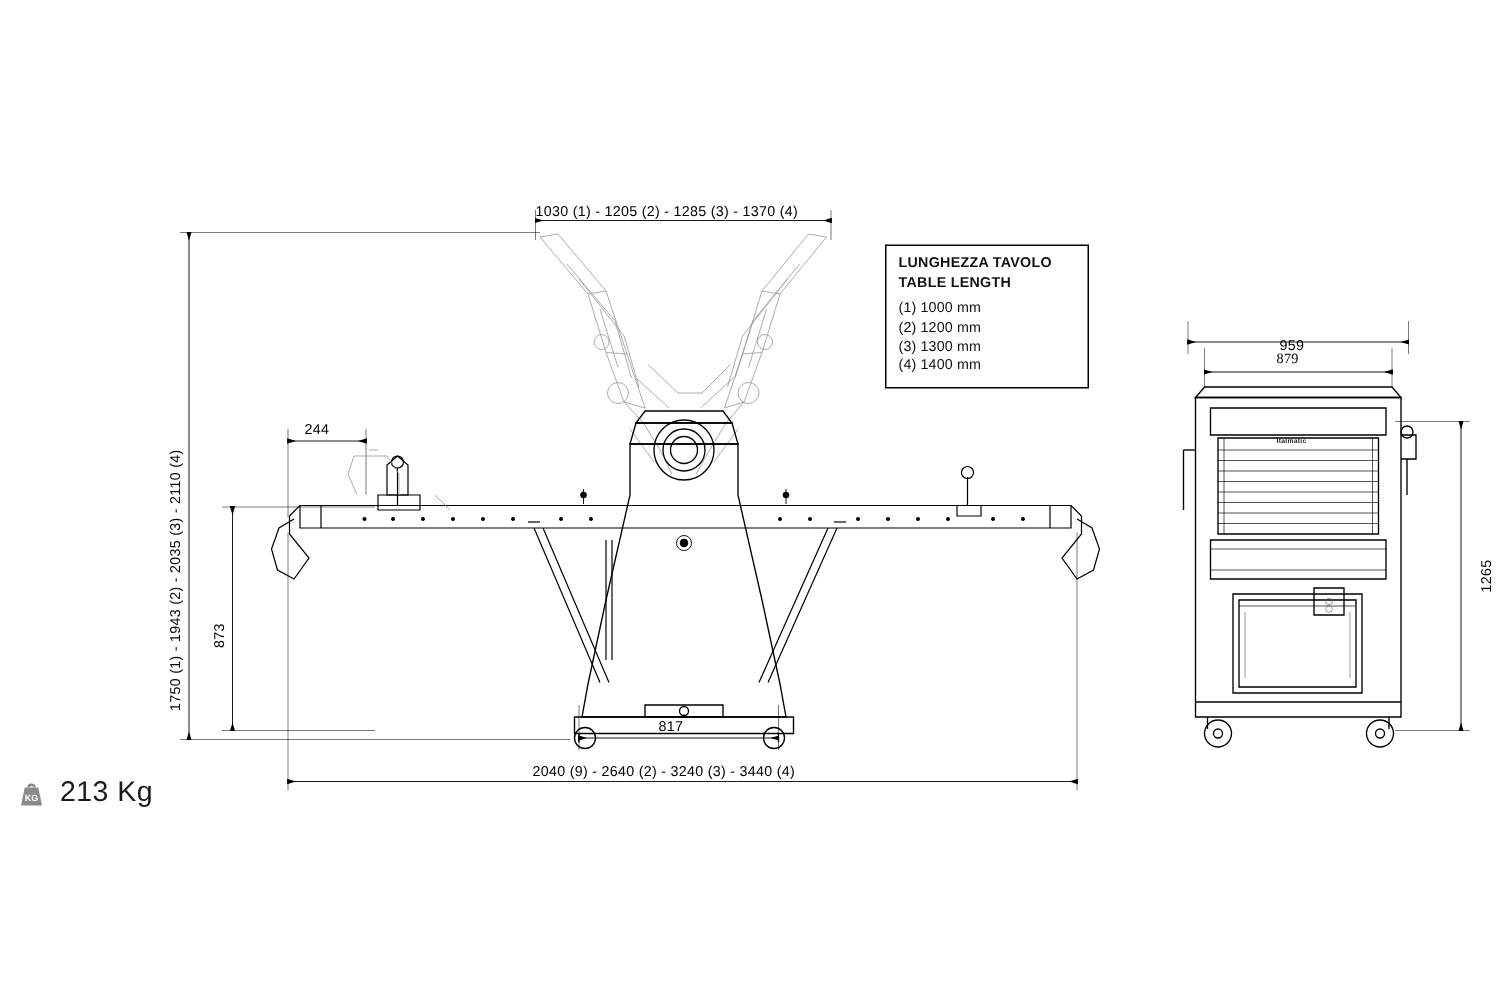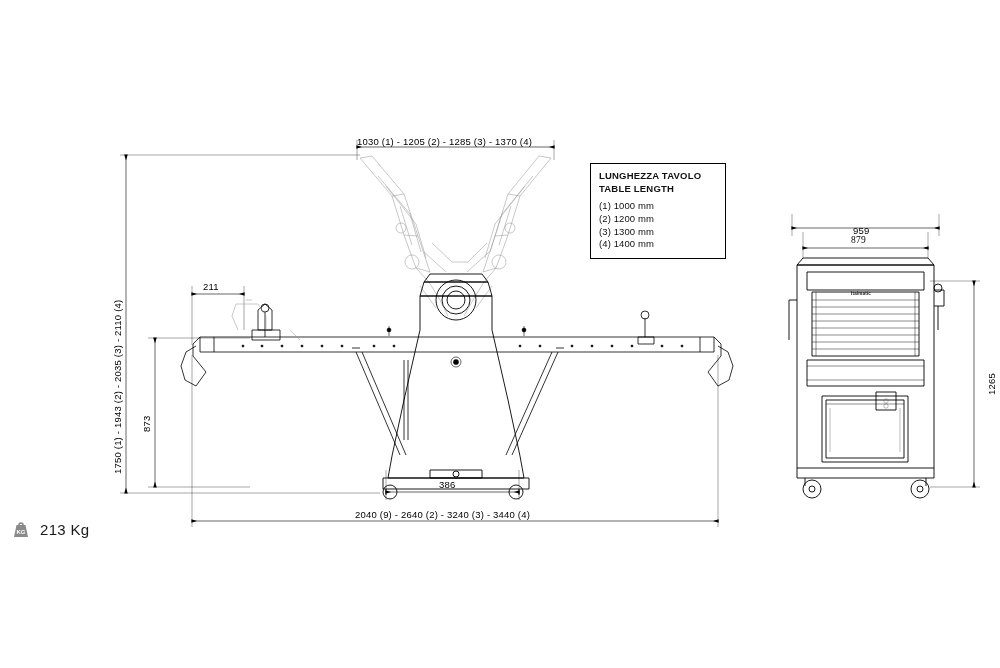--- a/index.html
+++ b/index.html
@@ -60,21 +60,21 @@
     display: flex;
     align-items: center;
     gap: 8px;
   }
   .weight-icon {
     width: 22px;
     height: 22px;
     position: relative;
   }
   .weight-text {
-    font-size: 15px;
+    font-size: 19px;
     color: #1a1a1a;
     letter-spacing: 0.3px;
   }
   .brandmark {
     position: absolute;
     font-size: 4.5px;
     font-weight: bold;
     color: #1a1a1a;
     letter-spacing: 0.2px;
   }
@@ -315,23 +315,23 @@
       </g>
     </g>
   </svg>
 
   <div class="dim-label" style="left:357px; top:136px;">1030 (1) - 1205 (2) - 1285 (3) - 1370 (4)</div>
 
   <div class="dim-label vert" style="left:112px; top:474px;">1750 (1) - 1943 (2) - 2035 (3) - 2110 (4)</div>
 
   <div class="dim-label vert" style="left:141px; top:432px;">873</div>
 
-  <div class="dim-label" style="left:203px; top:281px;">211</div>
-
-  <div class="dim-label" style="left:439px; top:479px;">386</div>
+  <div class="dim-label" style="left:203px; top:281px;">244</div>
+
+  <div class="dim-label" style="left:439px; top:479px;">817</div>
 
   <div class="dim-label" style="left:355px; top:509px;">2040 (9) - 2640 (2) - 3240 (3) - 3440 (4)</div>
 
   <div class="dim-label" style="left:853px; top:202px;margin-top:23px;">959</div>
 
   <div class="dim-label" style="left:851px; top:235px;font-family:Liberation Serif, serif;">879</div>
 
   <div class="dim-label vert" style="left:986px; top:395px;">1265</div>
 
   <div class="brandmark" style="left:851px; top:291px;">Italmatic</div>

